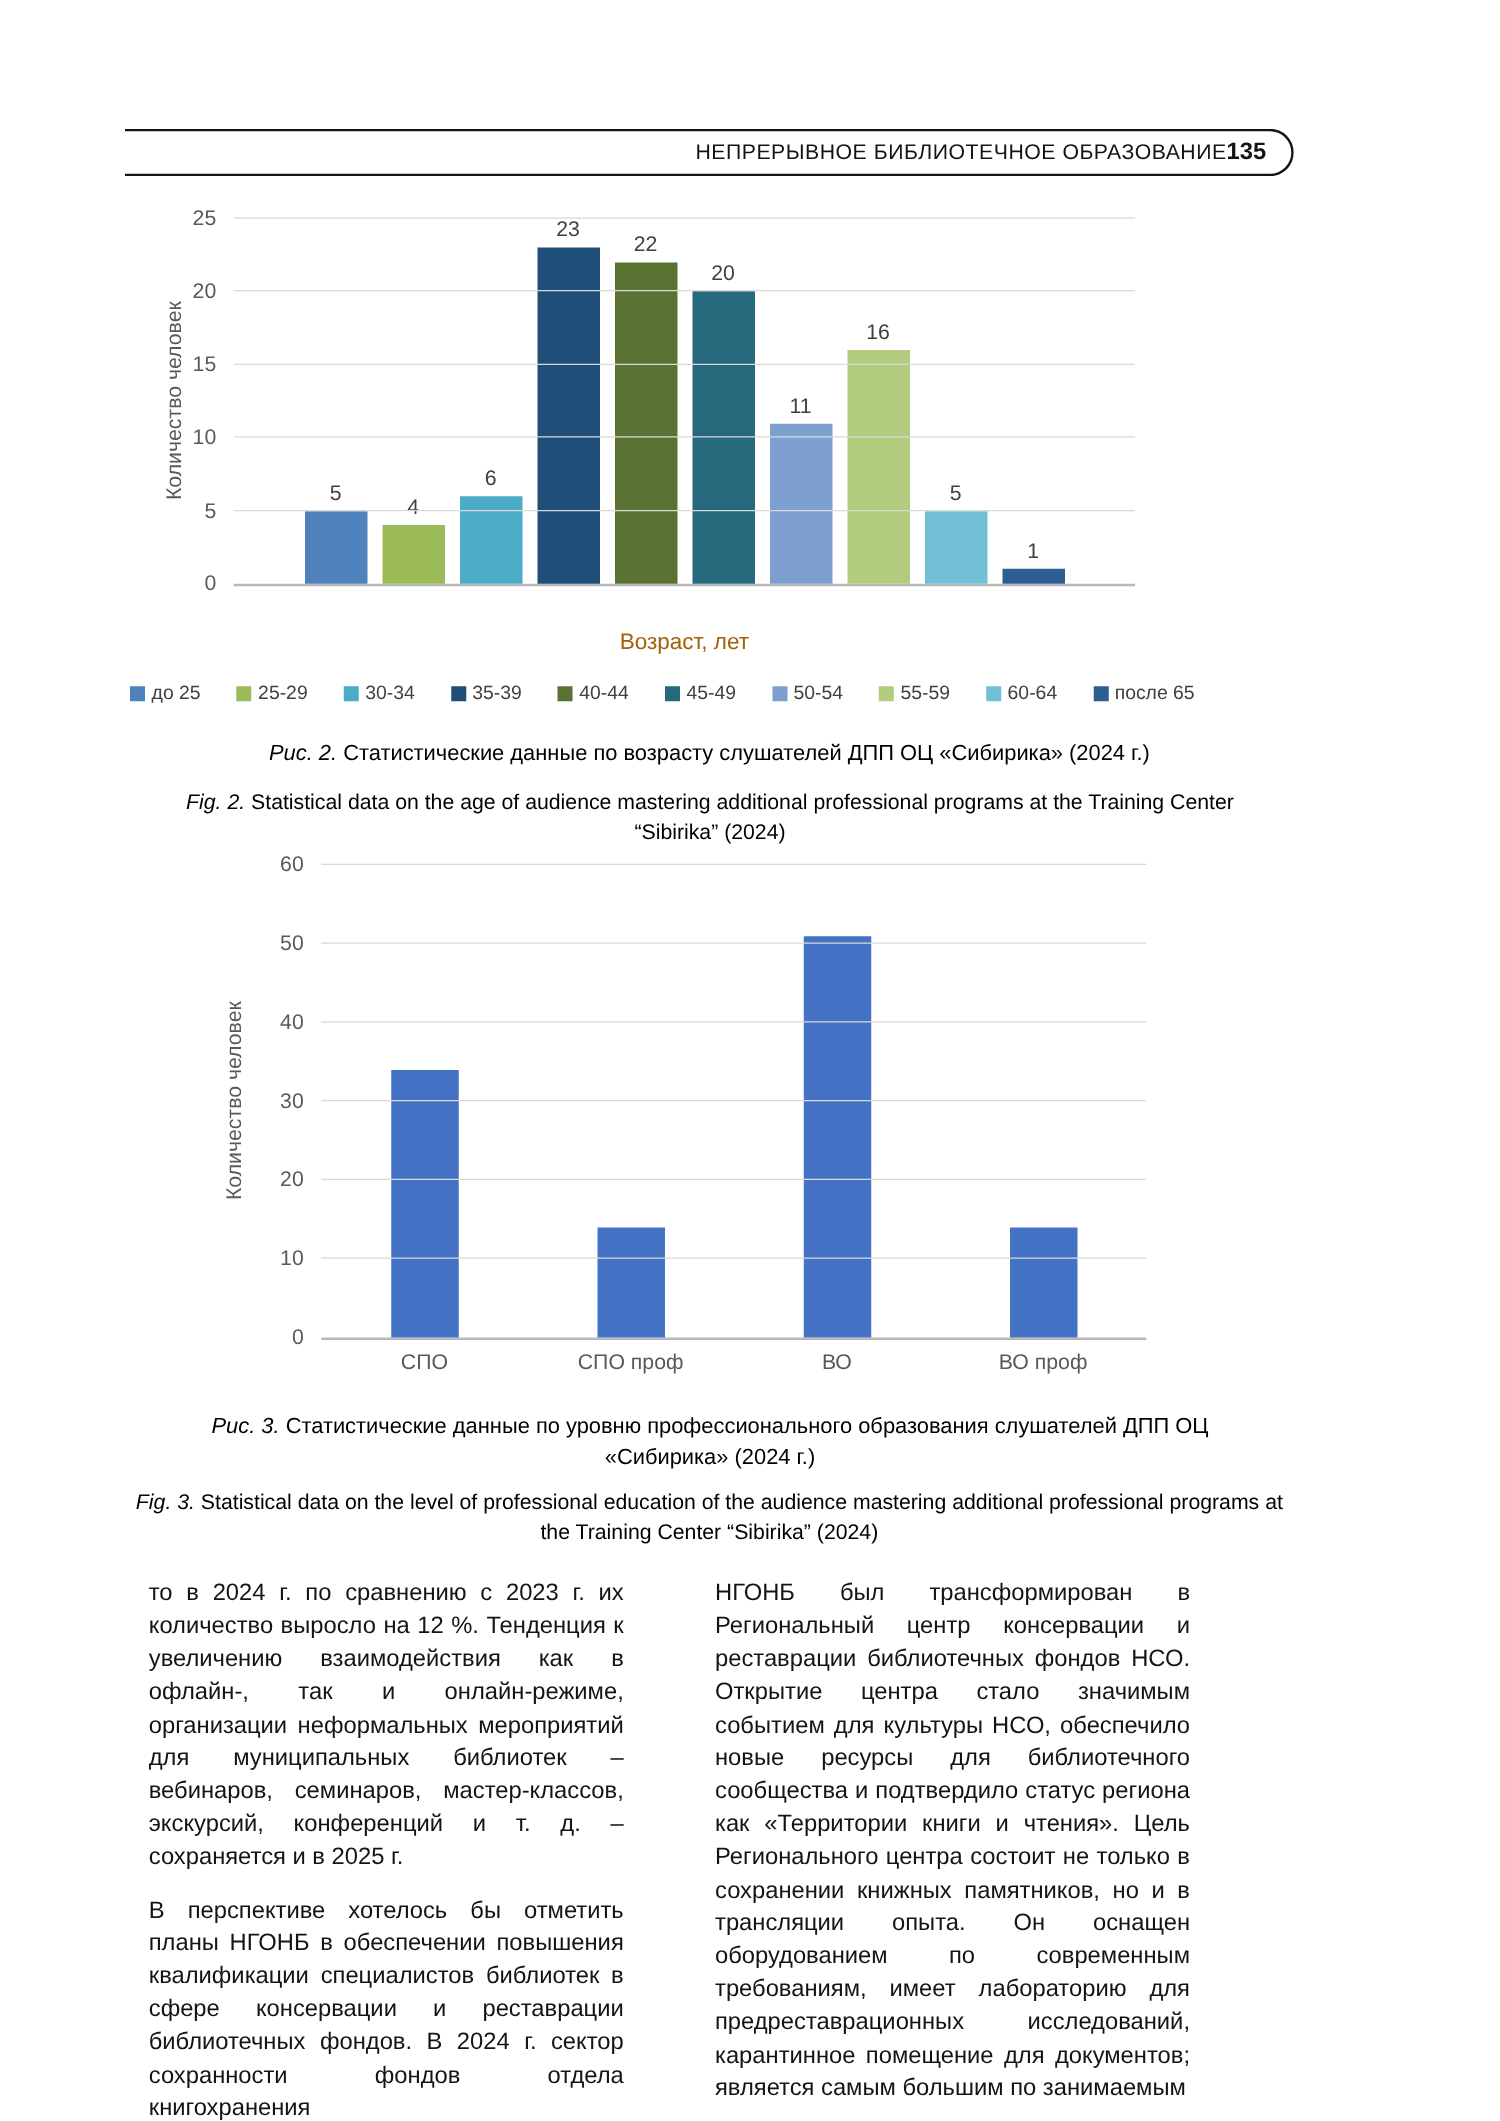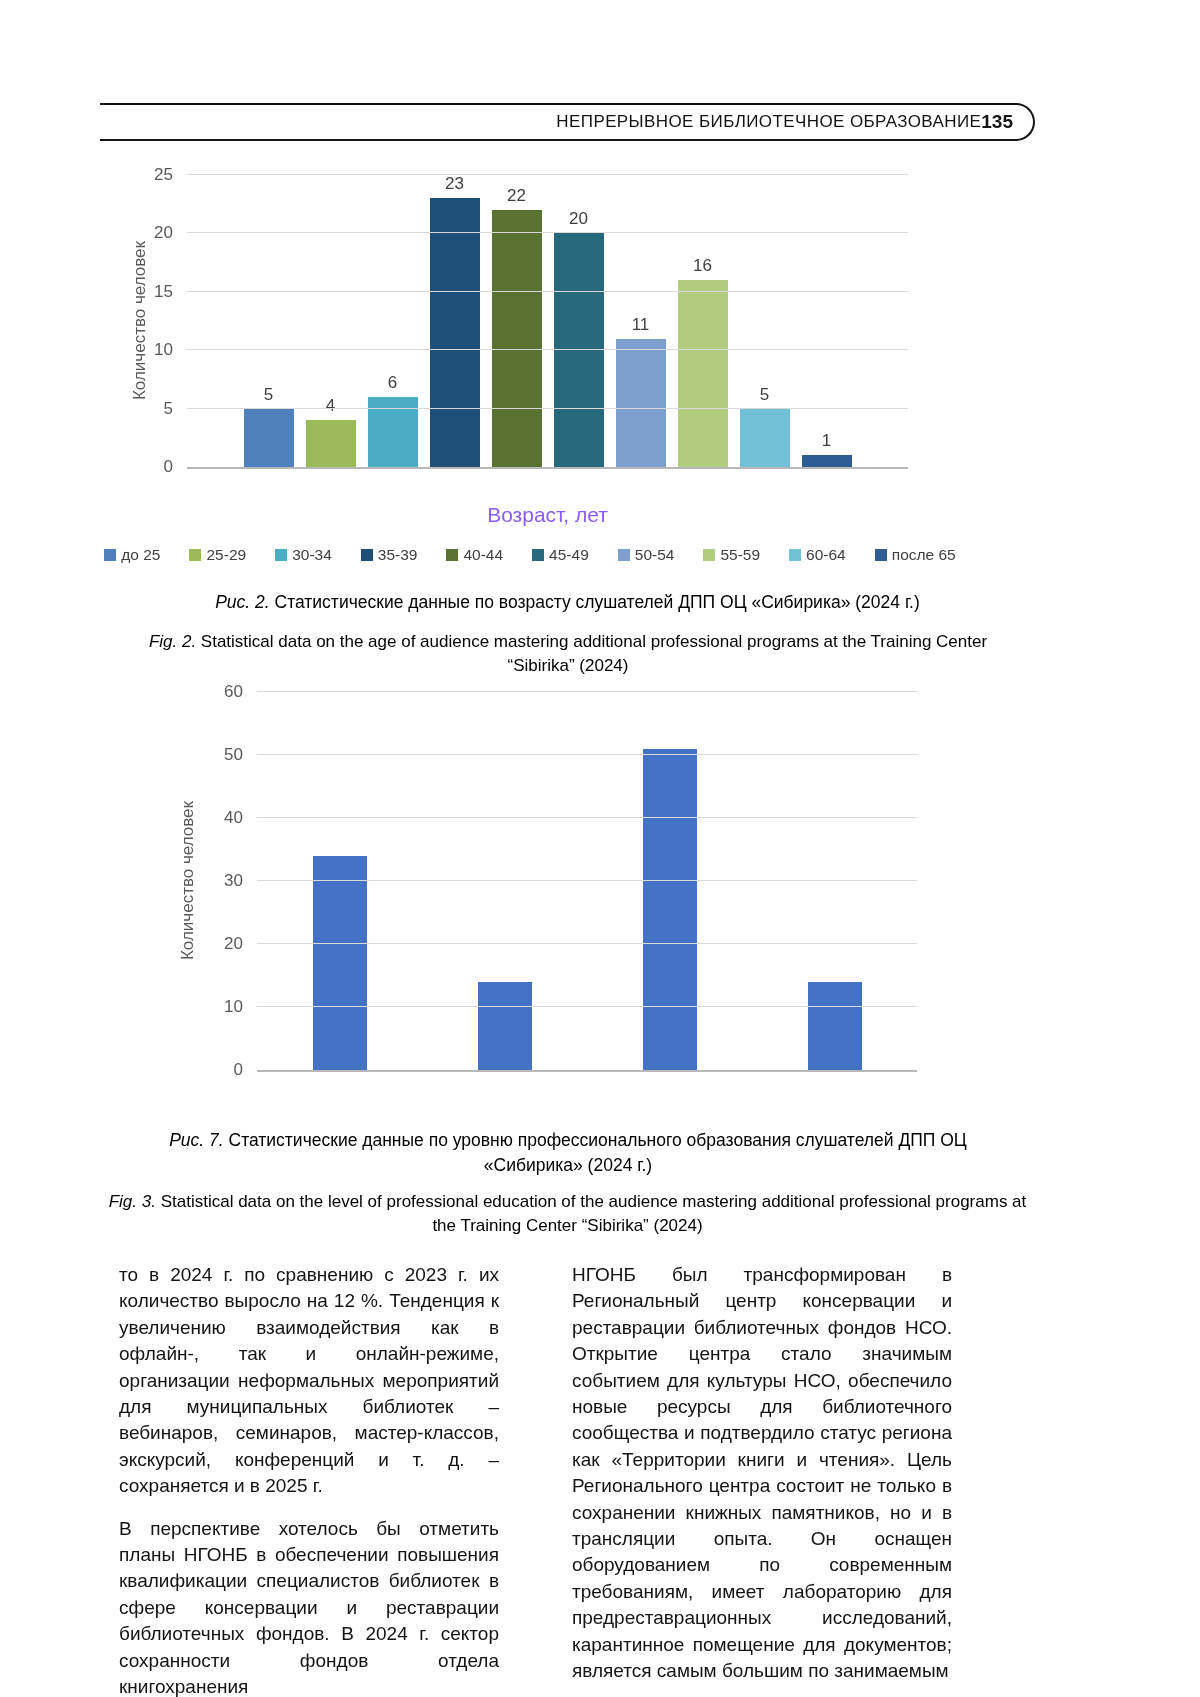--- a/index.html
+++ b/index.html
@@ -22,21 +22,21 @@
   .bars{position:absolute;left:0;right:0;top:0;bottom:0;display:flex;
         align-items:flex-end;justify-content:center;}
   .bar-slot{display:flex;flex-direction:column;align-items:center;
             justify-content:flex-end;height:100%;}
   .bar{flex-shrink:0;}
   .bar-value{flex-shrink:0;font-size:17px;color:#404040;margin-bottom:4px;}
   .ylabel-wrap{position:absolute;display:flex;align-items:center;
                justify-content:center;width:24px;}
   .ylabel{writing-mode:vertical-rl;transform:rotate(180deg);
           font-size:17px;color:#595959;white-space:nowrap;}
-  .xlabel{position:absolute;text-align:center;font-size:21px;color:#8b5cf6;}
+  .xlabel{position:absolute;text-align:center;font-size:18px;color:#a16207;}
 
   
   .c1-ylabel{left:128px;top:175px;height:292px;}
   .c1-plot{left:187px;top:175px;width:721px;height:292px;}
   .c1-plot .bars{gap:12px;}
   .c1-plot .bar-slot{flex:0 0 auto;width:50px;}
   .c1-plot .bar{width:100%;}
   .c1-xlabel{left:187px;top:503px;width:721px;}
   .legend{position:absolute;left:100px;top:546px;width:860px;display:flex;
           justify-content:center;align-items:center;gap:29px;}
@@ -211,23 +211,29 @@
       <div class="ytick" style="bottom: 33.3333%;">20</div>
       <div class="gridline" style="bottom: 50%;"></div>
       <div class="ytick" style="bottom: 50%;">30</div>
       <div class="gridline" style="bottom: 66.6667%;"></div>
       <div class="ytick" style="bottom: 66.6667%;">40</div>
       <div class="gridline" style="bottom: 83.3333%;"></div>
       <div class="ytick" style="bottom: 83.3333%;">50</div>
       <div class="gridline" style="bottom: 100%;"></div>
       <div class="ytick" style="bottom: 100%;">60</div>
     </div>
+  <div class="xticks">
+      <div class="xtick">СПО</div>
+      <div class="xtick">СПО проф</div>
+      <div class="xtick">ВО</div>
+      <div class="xtick">ВО проф</div>
+    </div>
 
   <div class="caption cap3-ru">
-    <span class="lab">Рис. 7.</span><span> Статистические данные по уровню профессионального образования слушателей ДПП ОЦ «Сибирика» (2024 г.)</span>
+    <span class="lab">Рис. 3.</span><span> Статистические данные по уровню профессионального образования слушателей ДПП ОЦ «Сибирика» (2024 г.)</span>
   </div>
   <div class="caption cap3-en">
     <span class="lab">Fig. 3.</span><span> Statistical data on the level of professional education of the audience mastering additional professional programs at the Training Center “Sibirika” (2024)</span>
   </div>
 
   <div class="col col-left">
     <p>то в 2024 г. по сравнению с 2023 г. их количество выросло на 12 %. Тенденция к увеличению взаимодействия как в офлайн-, так и онлайн-режиме, организации неформальных мероприятий для муниципальных библиотек – вебинаров, семинаров, мастер-классов, экскурсий, конференций и т. д. – сохраняется и в 2025 г.</p>
     <p>В перспективе хотелось бы отметить планы НГОНБ в обеспечении повышения квалификации специалистов библиотек в сфере консервации и реставрации библиотечных фондов. В 2024 г. сектор сохранности фондов отдела книгохранения</p>
   </div>
   <div class="col col-right">

